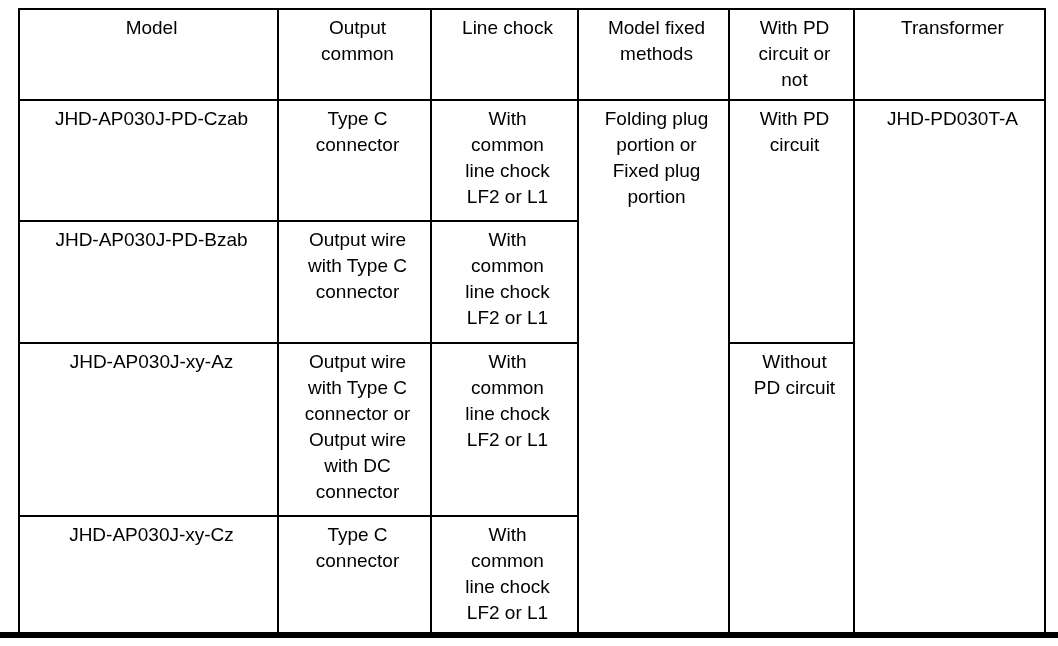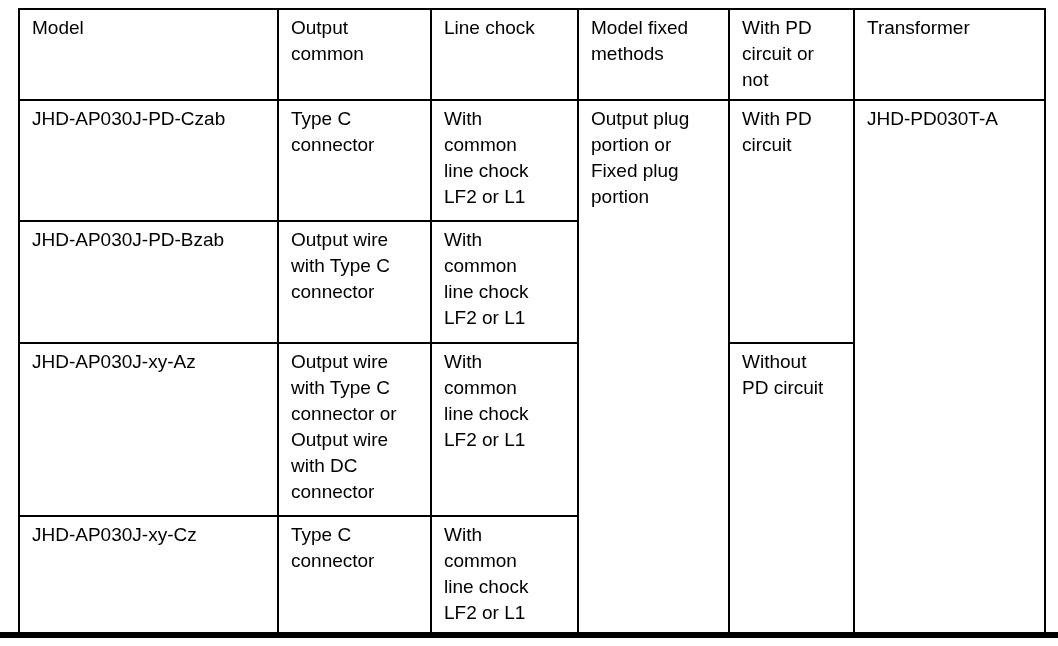--- a/index.html
+++ b/index.html
@@ -20,21 +20,21 @@
     position: absolute;
     left: 18px;
     top: 8px;
     width: 1026px;
     border-collapse: collapse;
     table-layout: fixed;
   }
   table.spec td, table.spec th {
     border: 2px solid #000000;
     vertical-align: top;
-    text-align: left;
+    text-align: center;
     font-weight: normal;
     font-size: 19px;
     line-height: 26px;
     padding: 5px 6px 0 12px;
     white-space: pre-line;
     overflow: hidden;
     color: #000000;
   }
   tr.header-row   { height: 91px; }
   tr.data-row-1   { height: 121px; }
@@ -80,21 +80,21 @@
     </tr>
 
     <tr class="data-row-1">
       <td>JHD-AP030J-PD-Czab</td>
       <td>Type C
 connector</td>
       <td>With
 common
 line chock
 LF2 or L1</td>
-      <td rowspan="4">Output plug
+      <td rowspan="4">Folding plug
 portion or
 Fixed plug
 portion</td>
       <td rowspan="2">With PD
 circuit</td>
       <td rowspan="4">JHD-PD030T-A</td>
     </tr>
 
     <tr class="data-row-2">
       <td>JHD-AP030J-PD-Bzab</td>

